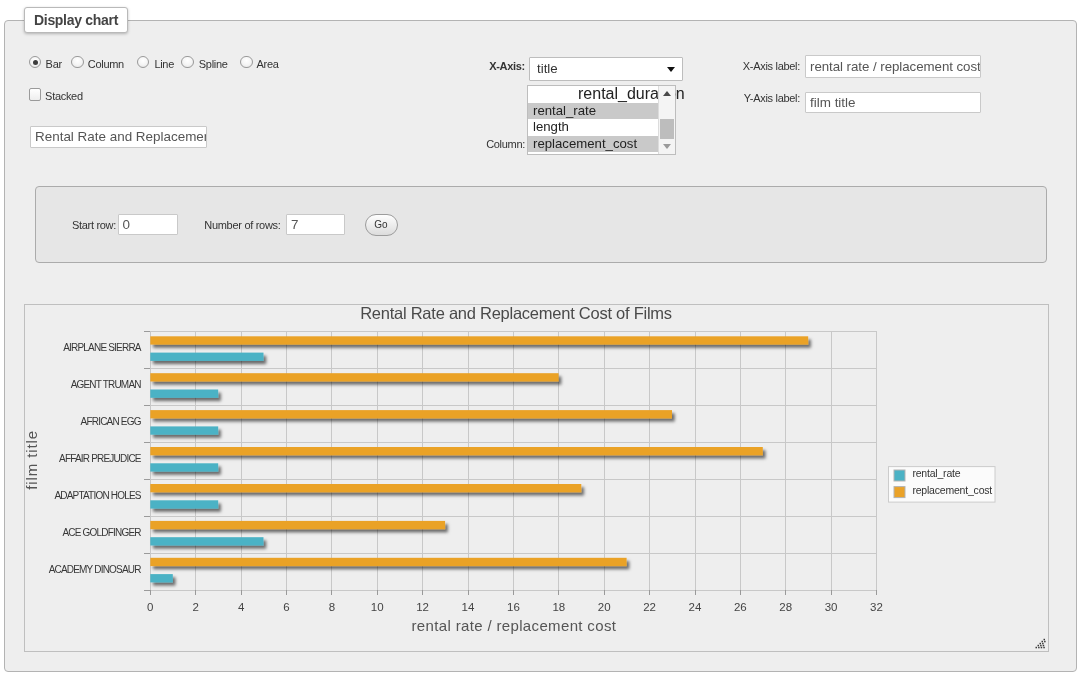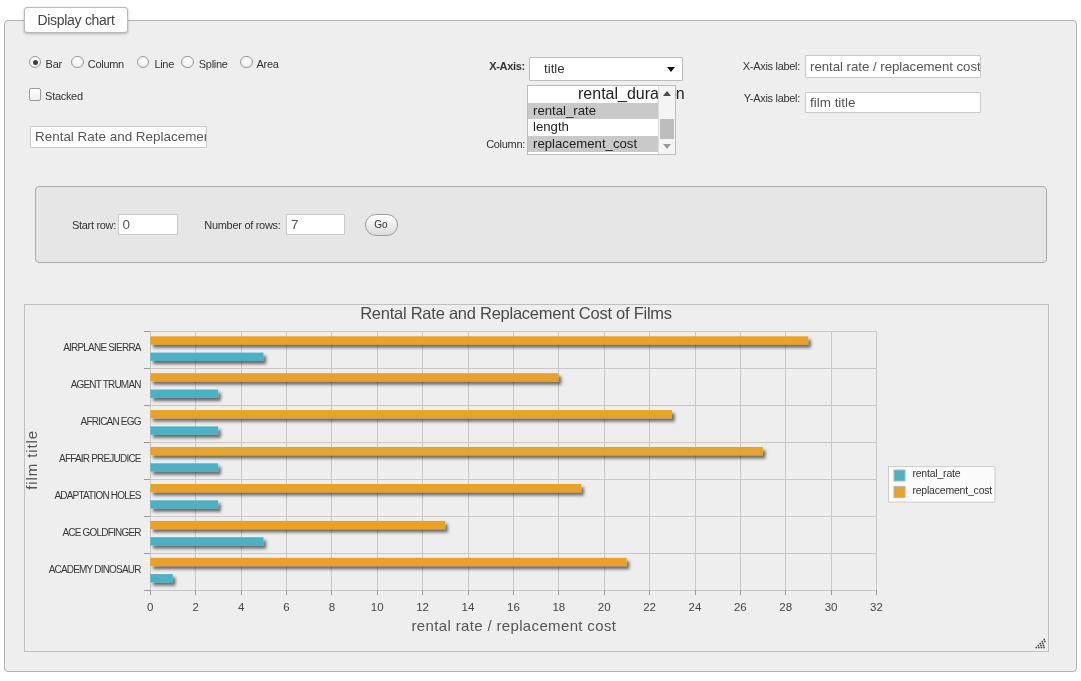--- a/index.html
+++ b/index.html
@@ -12,41 +12,41 @@
     background:radial-gradient(circle at 50% 35%, #ffffff 0%, #f4f4f4 55%, #dcdcdc 100%);box-sizing:border-box;}
   .radio.on::after{content:"";position:absolute;left:2.8px;top:2.8px;width:5px;height:5px;border-radius:50%;background:#3d3d3d;}
   .check{position:absolute;width:12.5px;height:12.5px;border:1px solid #9a9a9a;border-radius:2px;
     background:linear-gradient(#fff,#eee);box-sizing:border-box;}
 </style>
 </head>
 <body>
 
 <div class="abs" style="left:4px;top:20px;width:1073px;height:652px;border:1px solid #b3b3b3;border-radius:4px;background:#eeeeee;box-sizing:border-box;"></div>
 <div class="abs" style="left:24px;top:7px;width:104px;height:26px;background:#fff;border:1px solid #b9b9b9;border-radius:3px;
-  box-shadow:0 1px 3px rgba(0,0,0,0.25);box-sizing:border-box;text-align:center;line-height:24px;font-size:14px;font-weight:normal;color:#444;letter-spacing:-0.3px;">Display chart</div>
+  box-shadow:0 1px 3px rgba(0,0,0,0.25);box-sizing:border-box;text-align:center;line-height:24px;font-size:14px;font-weight:bold;color:#444;letter-spacing:-0.3px;">Display chart</div>
 
 <div class="radio on" style="left:28.9px;top:55.9px;"></div>
 <div class="abs lbl" style="left:45.6px;top:56px;">Bar</div>
 <div class="radio" style="left:71px;top:55.9px;"></div>
 <div class="abs lbl" style="left:87.8px;top:56px;">Column</div>
 <div class="radio" style="left:136.7px;top:55.9px;"></div>
 <div class="abs lbl" style="left:154.4px;top:56px;">Line</div>
 <div class="radio" style="left:181px;top:55.9px;"></div>
 <div class="abs lbl" style="left:198.8px;top:56px;">Spline</div>
 <div class="radio" style="left:240.2px;top:55.9px;"></div>
 <div class="abs lbl" style="left:256.5px;top:56px;">Area</div>
 
 <div class="check" style="left:28.5px;top:88.3px;"></div>
 <div class="abs lbl" style="left:45.1px;top:87.6px;">Stacked</div>
 
 <input class="txt" style="left: 30px; top: 125.5px; width: 177px; height: 22.5px;" value="Rental Rate and Replacement Cost of Films">
 
 <div class="abs lbl" style="left:450px;top:58px;width:75px;text-align:right;font-weight:bold;">X-Axis:</div>
 <div class="abs" style="left:529px;top:57px;width:154px;height:23.5px;border:1px solid #bdbdbd;background:#fff;box-sizing:border-box;border-radius:1px;">
-  <div style="position:absolute;left:14px;top:3px;font-size:13.3px;color:#333;">title</div>
+  <div style="position:absolute;left:7px;top:3px;font-size:13.3px;color:#333;">title</div>
   <div style="position:absolute;right:7px;top:9px;width:0;height:0;border-left:4.5px solid transparent;border-right:4.5px solid transparent;border-top:5px solid #111;"></div>
 </div>
 
 <div class="abs" style="left:527px;top:85px;width:149px;height:69.5px;border:1px solid #bdbdbd;background:#fff;box-sizing:border-box;">
   <div style="position:absolute;left:0;top:0;width:130px;height:16.6px;font-size:16px;color:#222;padding-left:5px;line-height:16.6px;box-sizing:border-box;white-space:nowrap;overflow:hidden;margin-left:45px;">rental_duration</div>
   <div style="position:absolute;left:0;top:16.6px;width:130px;height:16.6px;font-size:13.2px;color:#222;padding-left:5px;line-height:16.6px;box-sizing:border-box;background:#c9c9c9;white-space:nowrap;">rental_rate</div>
   <div style="position:absolute;left:0;top:33.2px;width:130px;height:16.6px;font-size:13.2px;color:#222;padding-left:5px;line-height:16.6px;box-sizing:border-box;white-space:nowrap;">length</div>
   <div style="position:absolute;left:0;top:49.8px;width:130px;height:16.7px;font-size:13.2px;color:#222;padding-left:5px;line-height:16.7px;box-sizing:border-box;background:#c9c9c9;white-space:nowrap;">replacement_cost</div>
 
   <div style="position:absolute;right:0;top:0;width:17px;height:67.5px;background:#f4f4f4;border-left:1px solid #dcdcdc;box-sizing:border-box;">

